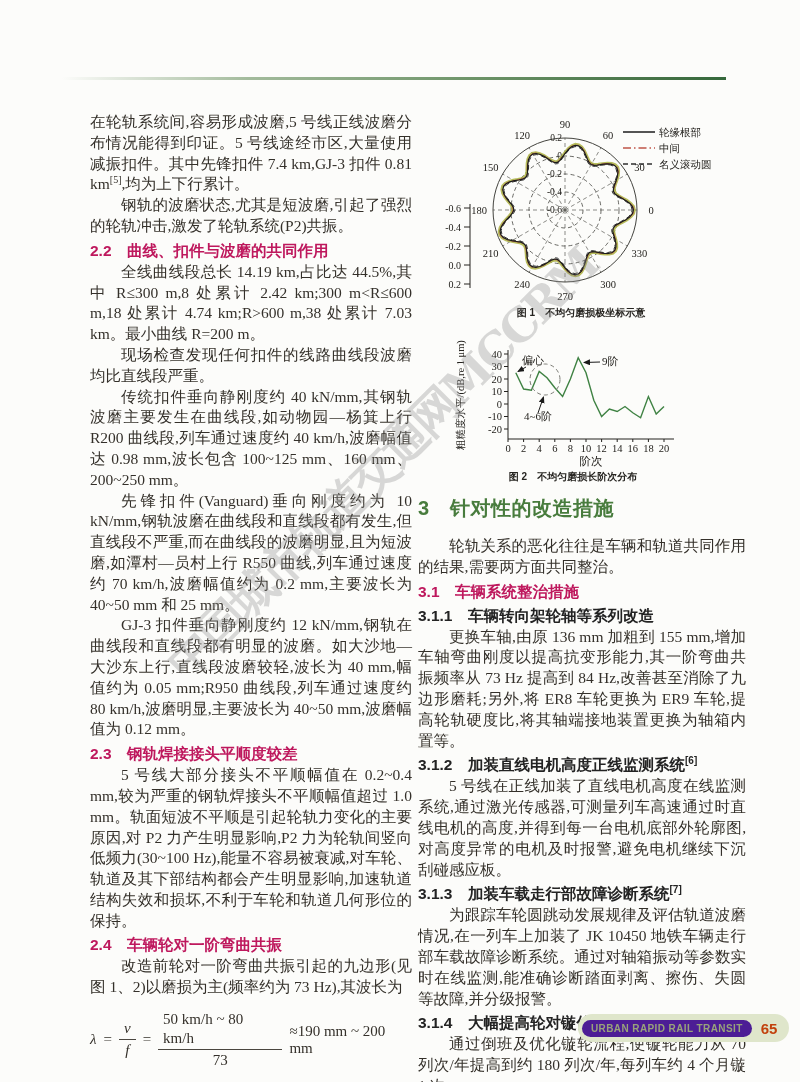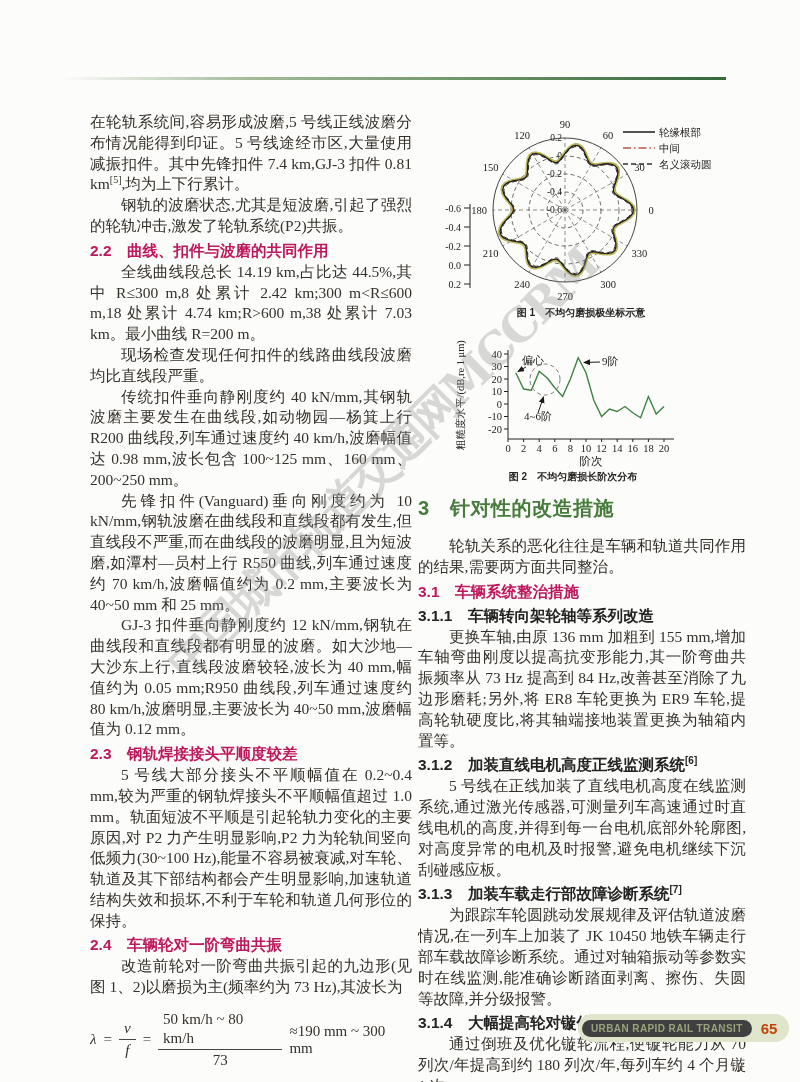--- a/index.html
+++ b/index.html
@@ -31,21 +31,21 @@
   .frac .den{padding-top:1px;}
   #fig1{position:absolute;left:418px;top:112px;}
   #fig2{position:absolute;left:450px;top:338px;}
   .fig-caption{position:absolute;width:330px;text-align:center;
         font-family:"Liberation Sans",sans-serif;font-weight:700;font-size:10px;color:#262420;}
   #cap1{left:416px;top:306px;}
   #cap2{left:408px;top:470px;}
   svg text{font-family:"Liberation Serif",serif;fill:#24221e;}
   .footer{position:absolute;left:578px;top:1014px;height:28px;background:#dfe6cb;border-radius:15px;
         display:flex;align-items:center;padding:3px 4px;box-sizing:border-box;}
-  .footer-journal{background:#404040;border-radius:11px;padding:3px 9px;
+  .footer-journal{background:#4c1d95;border-radius:11px;padding:3px 9px;
         font-family:"Liberation Sans",sans-serif;font-weight:700;font-size:10px;
         color:#98a27b;letter-spacing:0.4px;white-space:nowrap;}
   .footer-page{font-family:"Liberation Sans",sans-serif;font-weight:700;font-size:15px;
         color:#c2410c;margin:0 8px 0 9px;}
 </style>
 </head>
 <body>
 
 <div class="page">
   <div class="top-rule"></div>
@@ -69,21 +69,21 @@
         <span>=</span>
         <span class="frac">
           <span class="num f-var">v</span>
           <span class="den f-var">f</span>
         </span>
         <span>=</span>
         <span class="frac">
           <span class="num">50 km/h ~ 80 km/h</span>
           <span class="den">73</span>
         </span>
-        <span>≈190 mm ~ 300 mm</span>
+        <span>≈190 mm ~ 200 mm</span>
       </div>
     </div>
 
   <svg id="fig1" width="330" height="196" viewBox="0 0 330 196">
       <g>
         <line x1="147" y1="98" x2="219" y2="98" stroke="#5a5a55" stroke-width="0.7" stroke-dasharray="4 3"></line>
         <text x="233" y="101.5" text-anchor="middle" font-size="10.5">0</text>
         <line x1="147" y1="98" x2="209.35382907247958" y2="62.00000000000001" stroke="#5a5a55" stroke-width="0.7" stroke-dasharray="4 3"></line>
         <text x="221.47818472546174" y="58.50000000000001" text-anchor="middle" font-size="10.5">30</text>
         <line x1="147" y1="98" x2="183" y2="35.64617092752042" stroke="#5a5a55" stroke-width="0.7" stroke-dasharray="4 3"></line>

